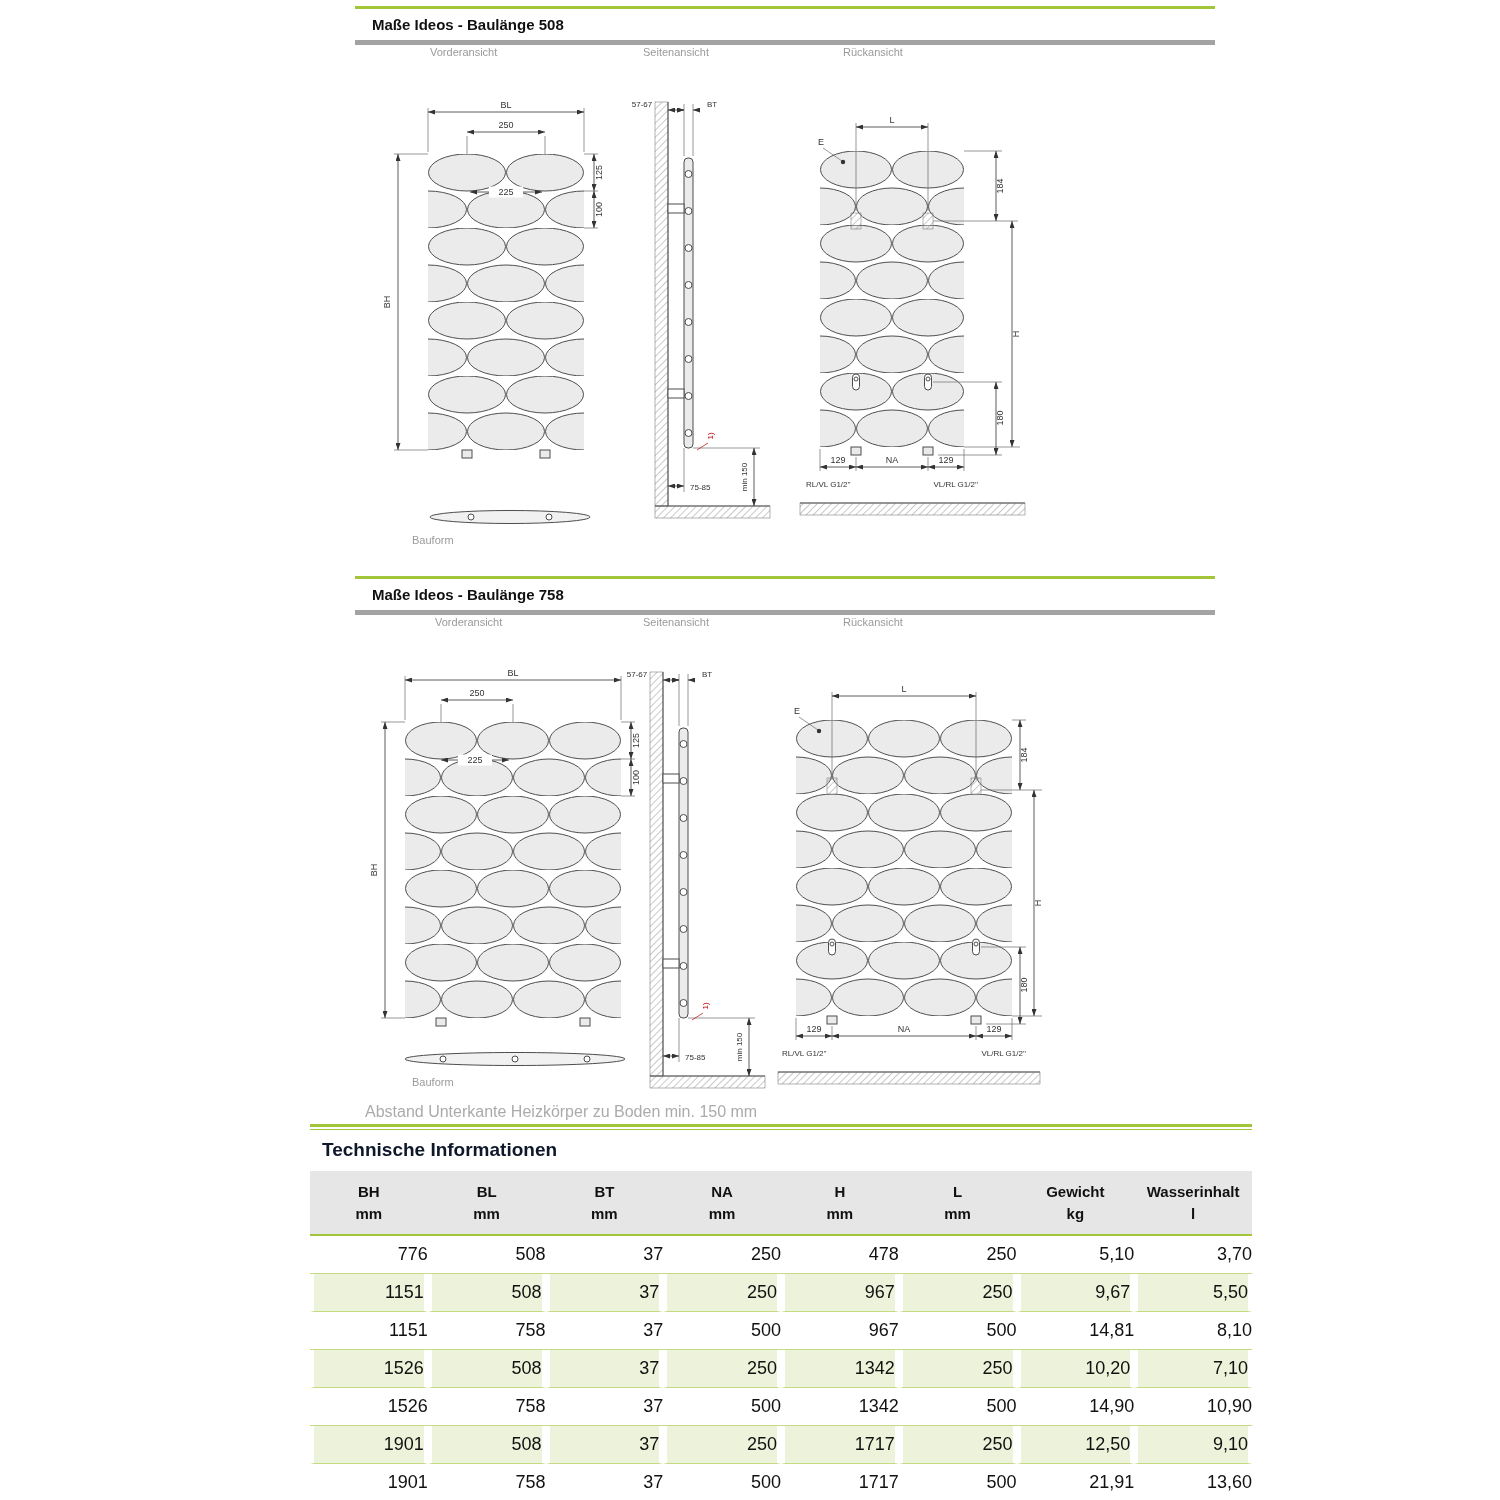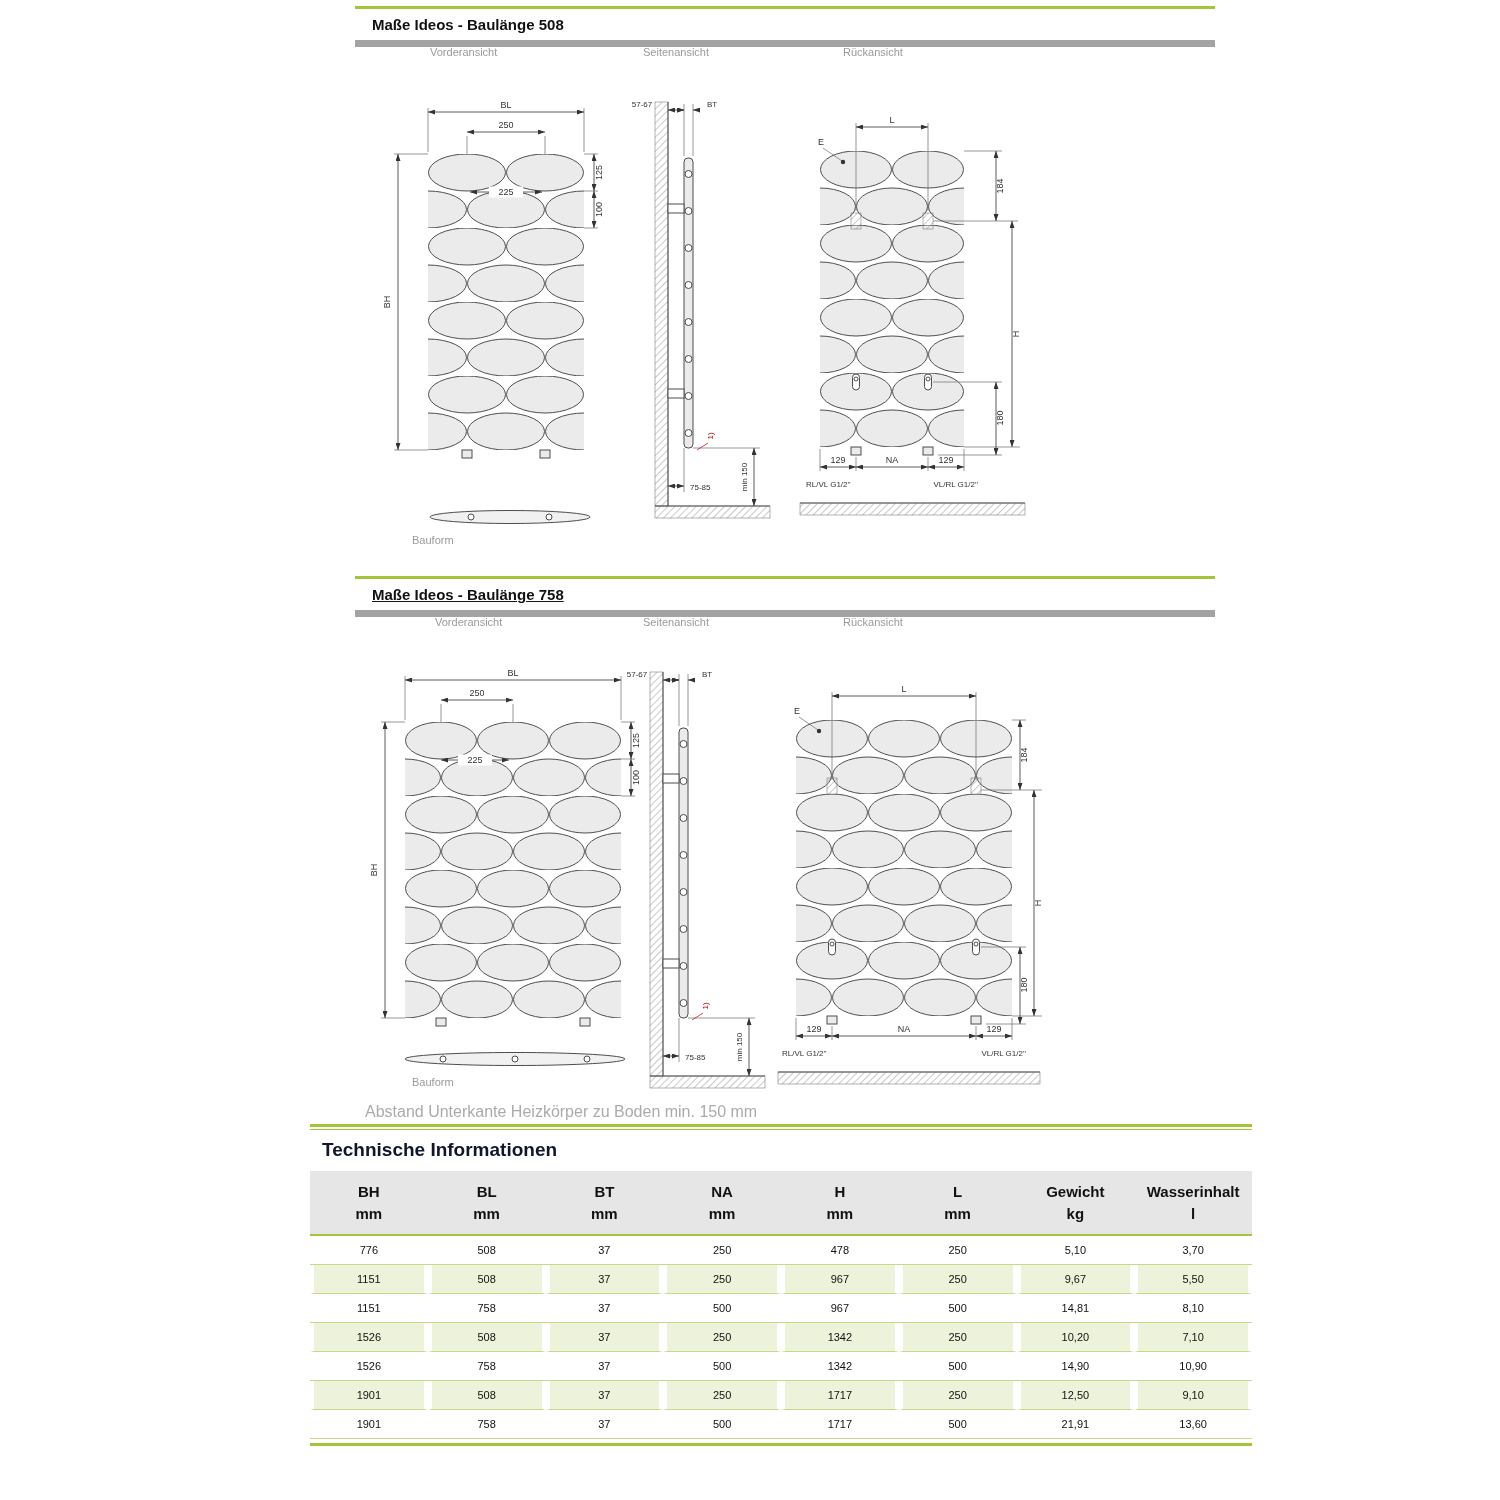--- a/index.html
+++ b/index.html
@@ -1,21 +1,21 @@
 <!DOCTYPE html>
 <html style="--accent: #a3c53a; --rowgreen: #ecf3da; --headgray: #e6e6e6; --rowline: #c5da84; --labelgray: #9a9a9a; --drawstroke: #4d4d4d; --drawfill: #ebebeb; --notered: #c00000;"><head>
 <meta charset="utf-8">
 <style>
   html,body{margin:0;padding:0;background:#fff;}
   body{width:1500px;height:1500px;position:relative;font-family:"Liberation Sans",sans-serif;color:#1a1a1a;overflow:hidden;}
   #canvas{position:absolute;inset:0;background:#fff;}
 
   
   .dim-section{position:absolute;left:355px;width:860px;}
-  .sec-head{border-top:3px solid var(--accent,#a3c53a);padding:7px 0 6px 17px;border-bottom:7px solid #a3a3a3;}
+  .sec-head{border-top:3px solid var(--accent,#a3c53a);padding:7px 0 6px 17px;border-bottom:5px solid #a3a3a3;}
   .sec-title{font-size:15px;font-weight:bold;color:#111;}
   .view-label{position:absolute;font-size:11px;color:var(--labelgray,#9a9a9a);}
   .bauform-label{position:absolute;font-size:11px;color:var(--labelgray,#9a9a9a);}
   .footnote{position:absolute;font-size:16px;color:#ababab;}
 
   
   svg{position:absolute;overflow:visible;}
   .ext{stroke:#6a6a6a;stroke-width:.7;fill:none;}
   .dim{stroke:#333;stroke-width:.8;fill:none;marker-start:url(#arr);marker-end:url(#arr);}
   .dim1{stroke:#333;stroke-width:.8;fill:none;marker-end:url(#arr);}
@@ -30,21 +30,21 @@
   .wbg{fill:#fff;}
 
   
   .table-section{position:absolute;left:310px;top:1124px;width:942px;}
   .bar-thick{height:3px;background:var(--accent,#a3c53a);}
   .bar-thin{height:1px;background:var(--accent,#a3c53a);margin-top:2px;}
   .tbl-heading{font-size:19px;font-weight:bold;color:#0f172a;margin:9px 0 10px 12px;}
   table.tech{width:100%;border-collapse:separate;border-spacing:0;table-layout:fixed;}
   table.tech th{background:var(--headgray,#e6e6e6);font-size:15px;font-weight:bold;color:#111;
     padding:10px 0 9px 0;border-bottom:2px solid var(--accent,#a3c53a);line-height:1.45;}
-  table.tech td{font-size:11px;color:#111;text-align:center;padding:8px 0;
+  table.tech td{font-size:18px;color:#111;text-align:right;padding:8px 0;
     border-bottom:1px solid var(--rowline,#c5da84);}
   table.tech tr.alt td{background:var(--rowgreen,#ecf3da);border-left:4px solid #fff;border-right:4px solid #fff;}
   .tbl-bottom{height:3px;background:var(--accent,#a3c53a);margin-top:4px;}
 </style>
 </head>
 <body>
 
 <div id="canvas">
 
   <svg style="position:absolute;width:0;height:0" aria-hidden="true">
@@ -204,21 +204,21 @@
     </svg>
 
     <svg style="left:70px;top:498px;" width="170" height="26" viewBox="0 0 170 26">
       <ellipse cx="85" cy="13" rx="80" ry="6.5" fill="#f1f1f1" stroke="#4d4d4d" stroke-width="1"></ellipse>
       <circle class="outw" cx="46" cy="13" r="3"></circle>
         <circle class="outw" cx="124" cy="13" r="3"></circle>
     </svg>
     <div class="bauform-label" style="left:57px;top:528px;">Bauform</div>
   </div>
 
-  <div class="dim-section" style="top:576px;height:548px;text-decoration:underline;">
+  <div class="dim-section" style="top:576px;height:548px;">
     <div class="sec-head">
       <span class="sec-title">Maße Ideos - Baulänge 758</span>
     </div>
     <div class="view-label" style="left:80px;top:40px;">Vorderansicht</div>
     <div class="view-label" style="left:288px;top:40px;">Seitenansicht</div>
     <div class="view-label" style="left:488px;top:40px;">Rückansicht</div>
 
     <svg style="left:12px;top:88px;" width="280" height="380" viewBox="0 0 280 380">
       <g transform="translate(38,58)">
         <rect x="0" y="0" width="216" height="296" fill="url(#p72)"></rect>

